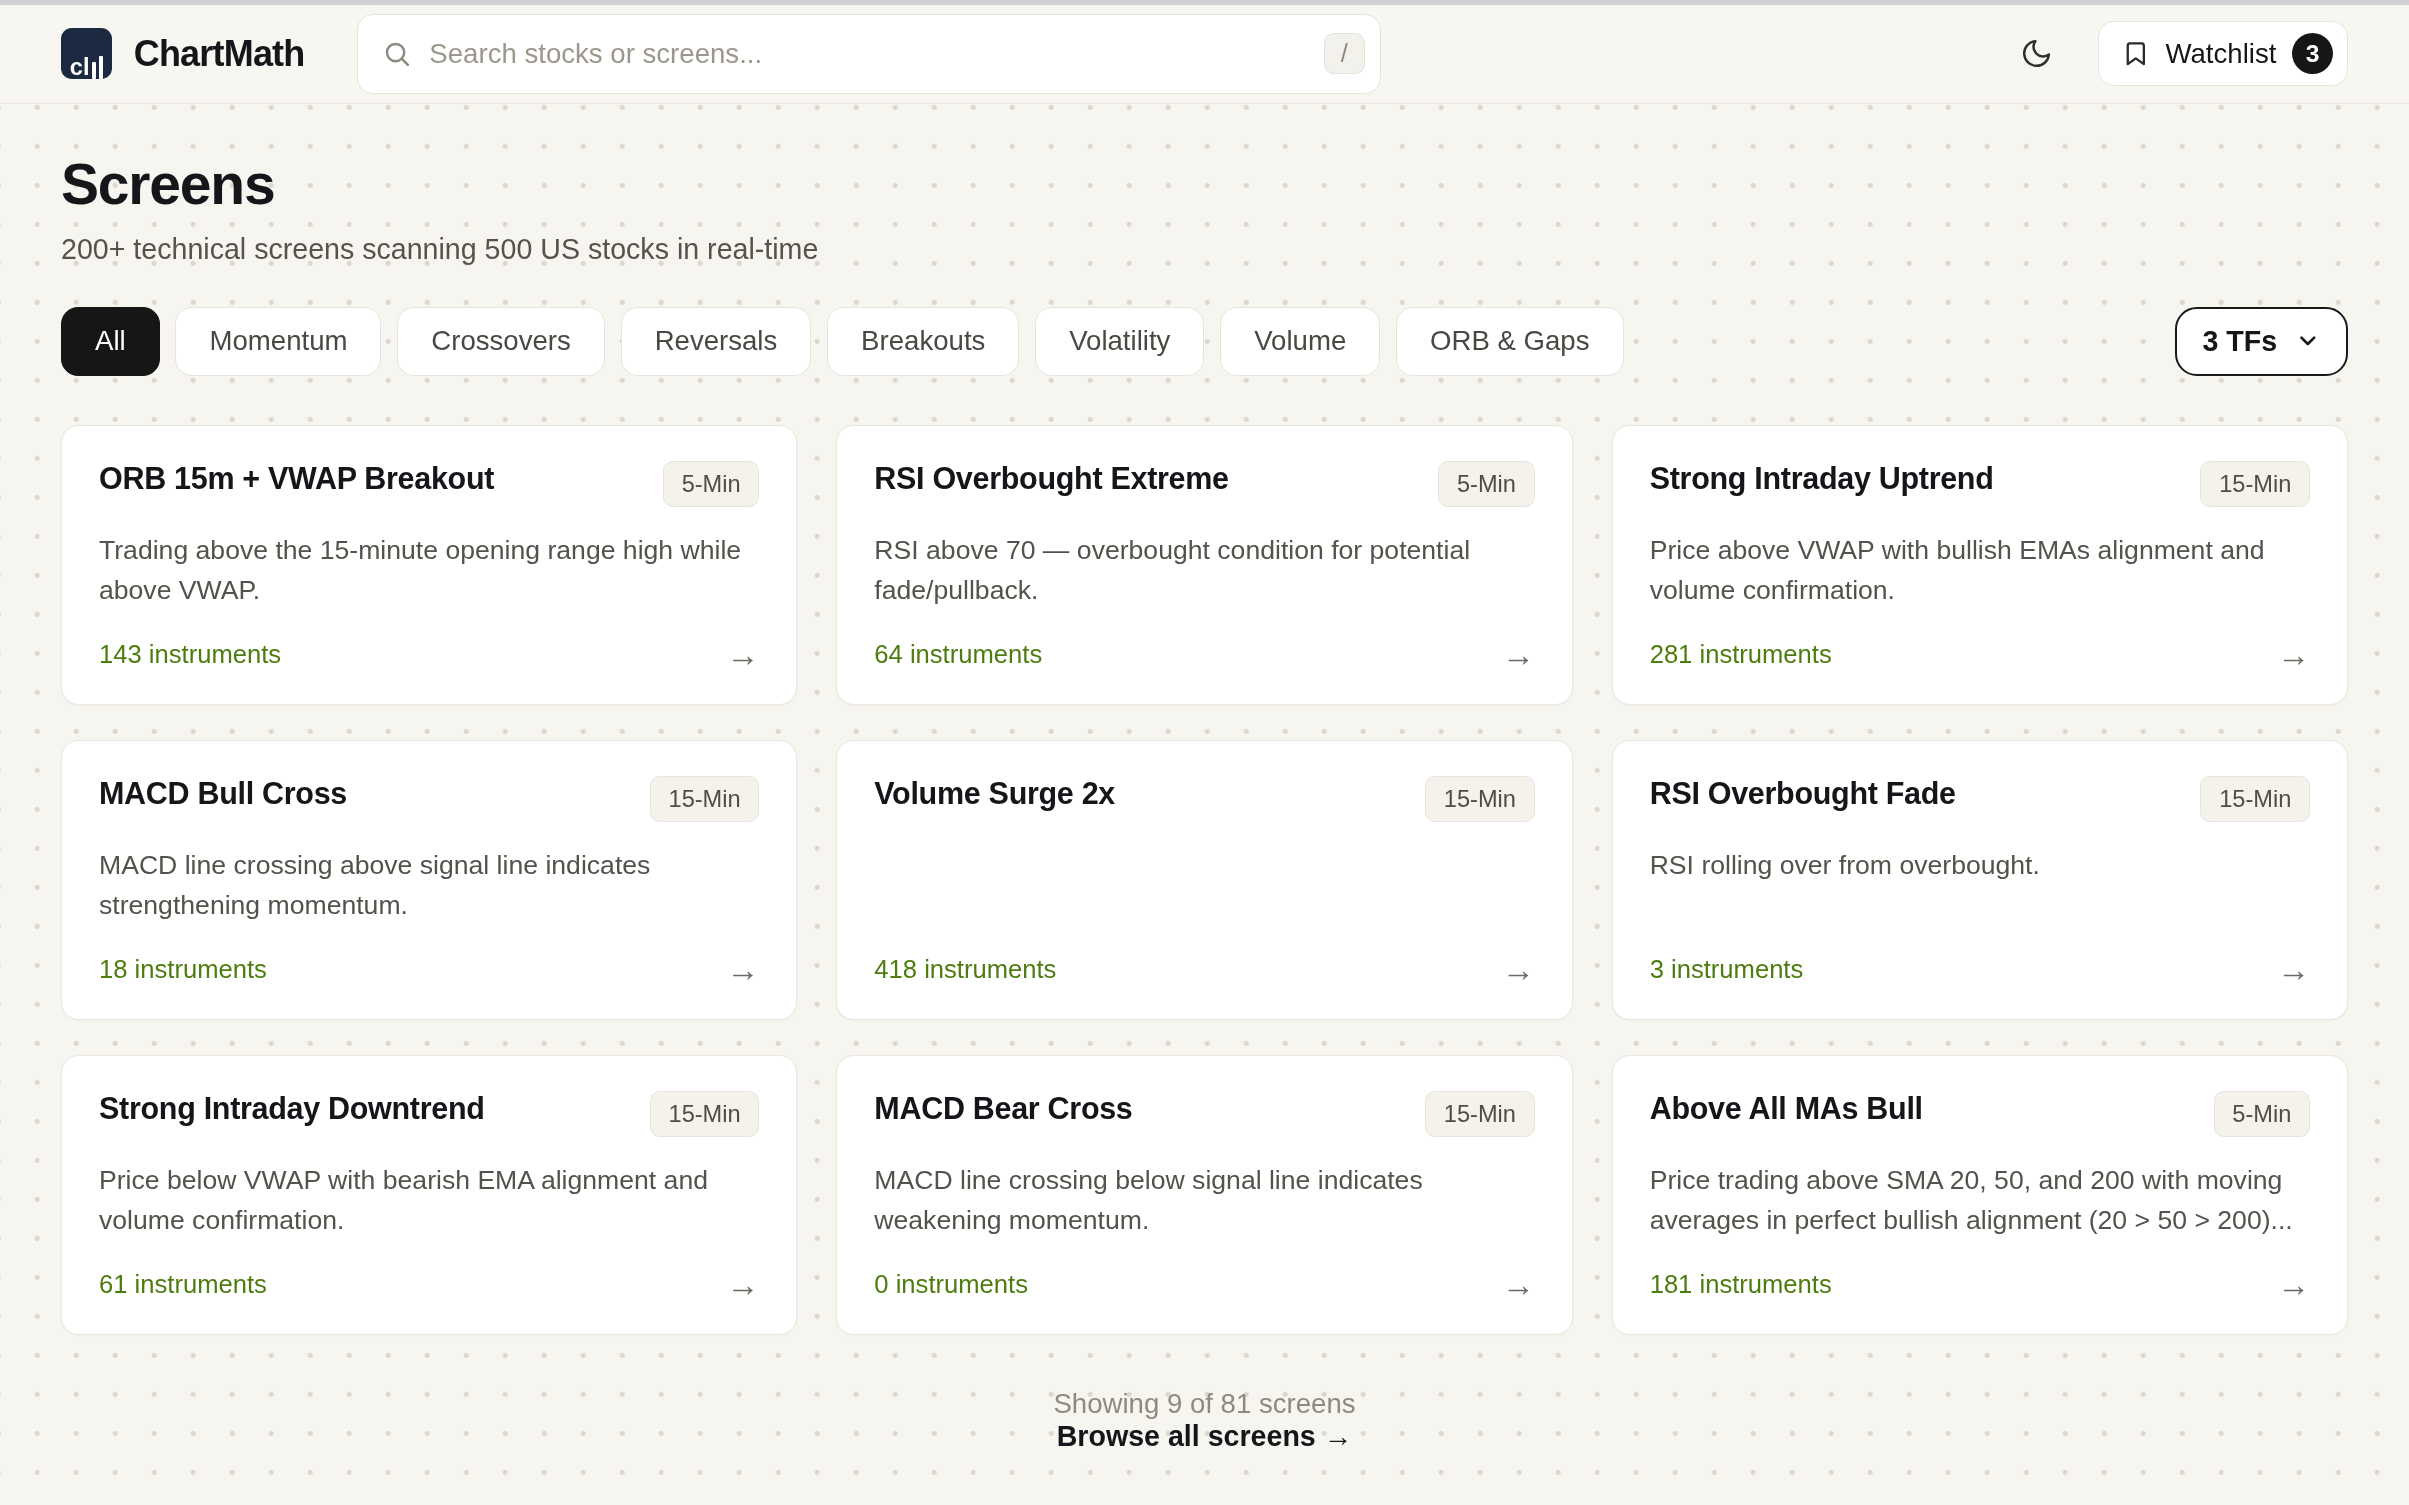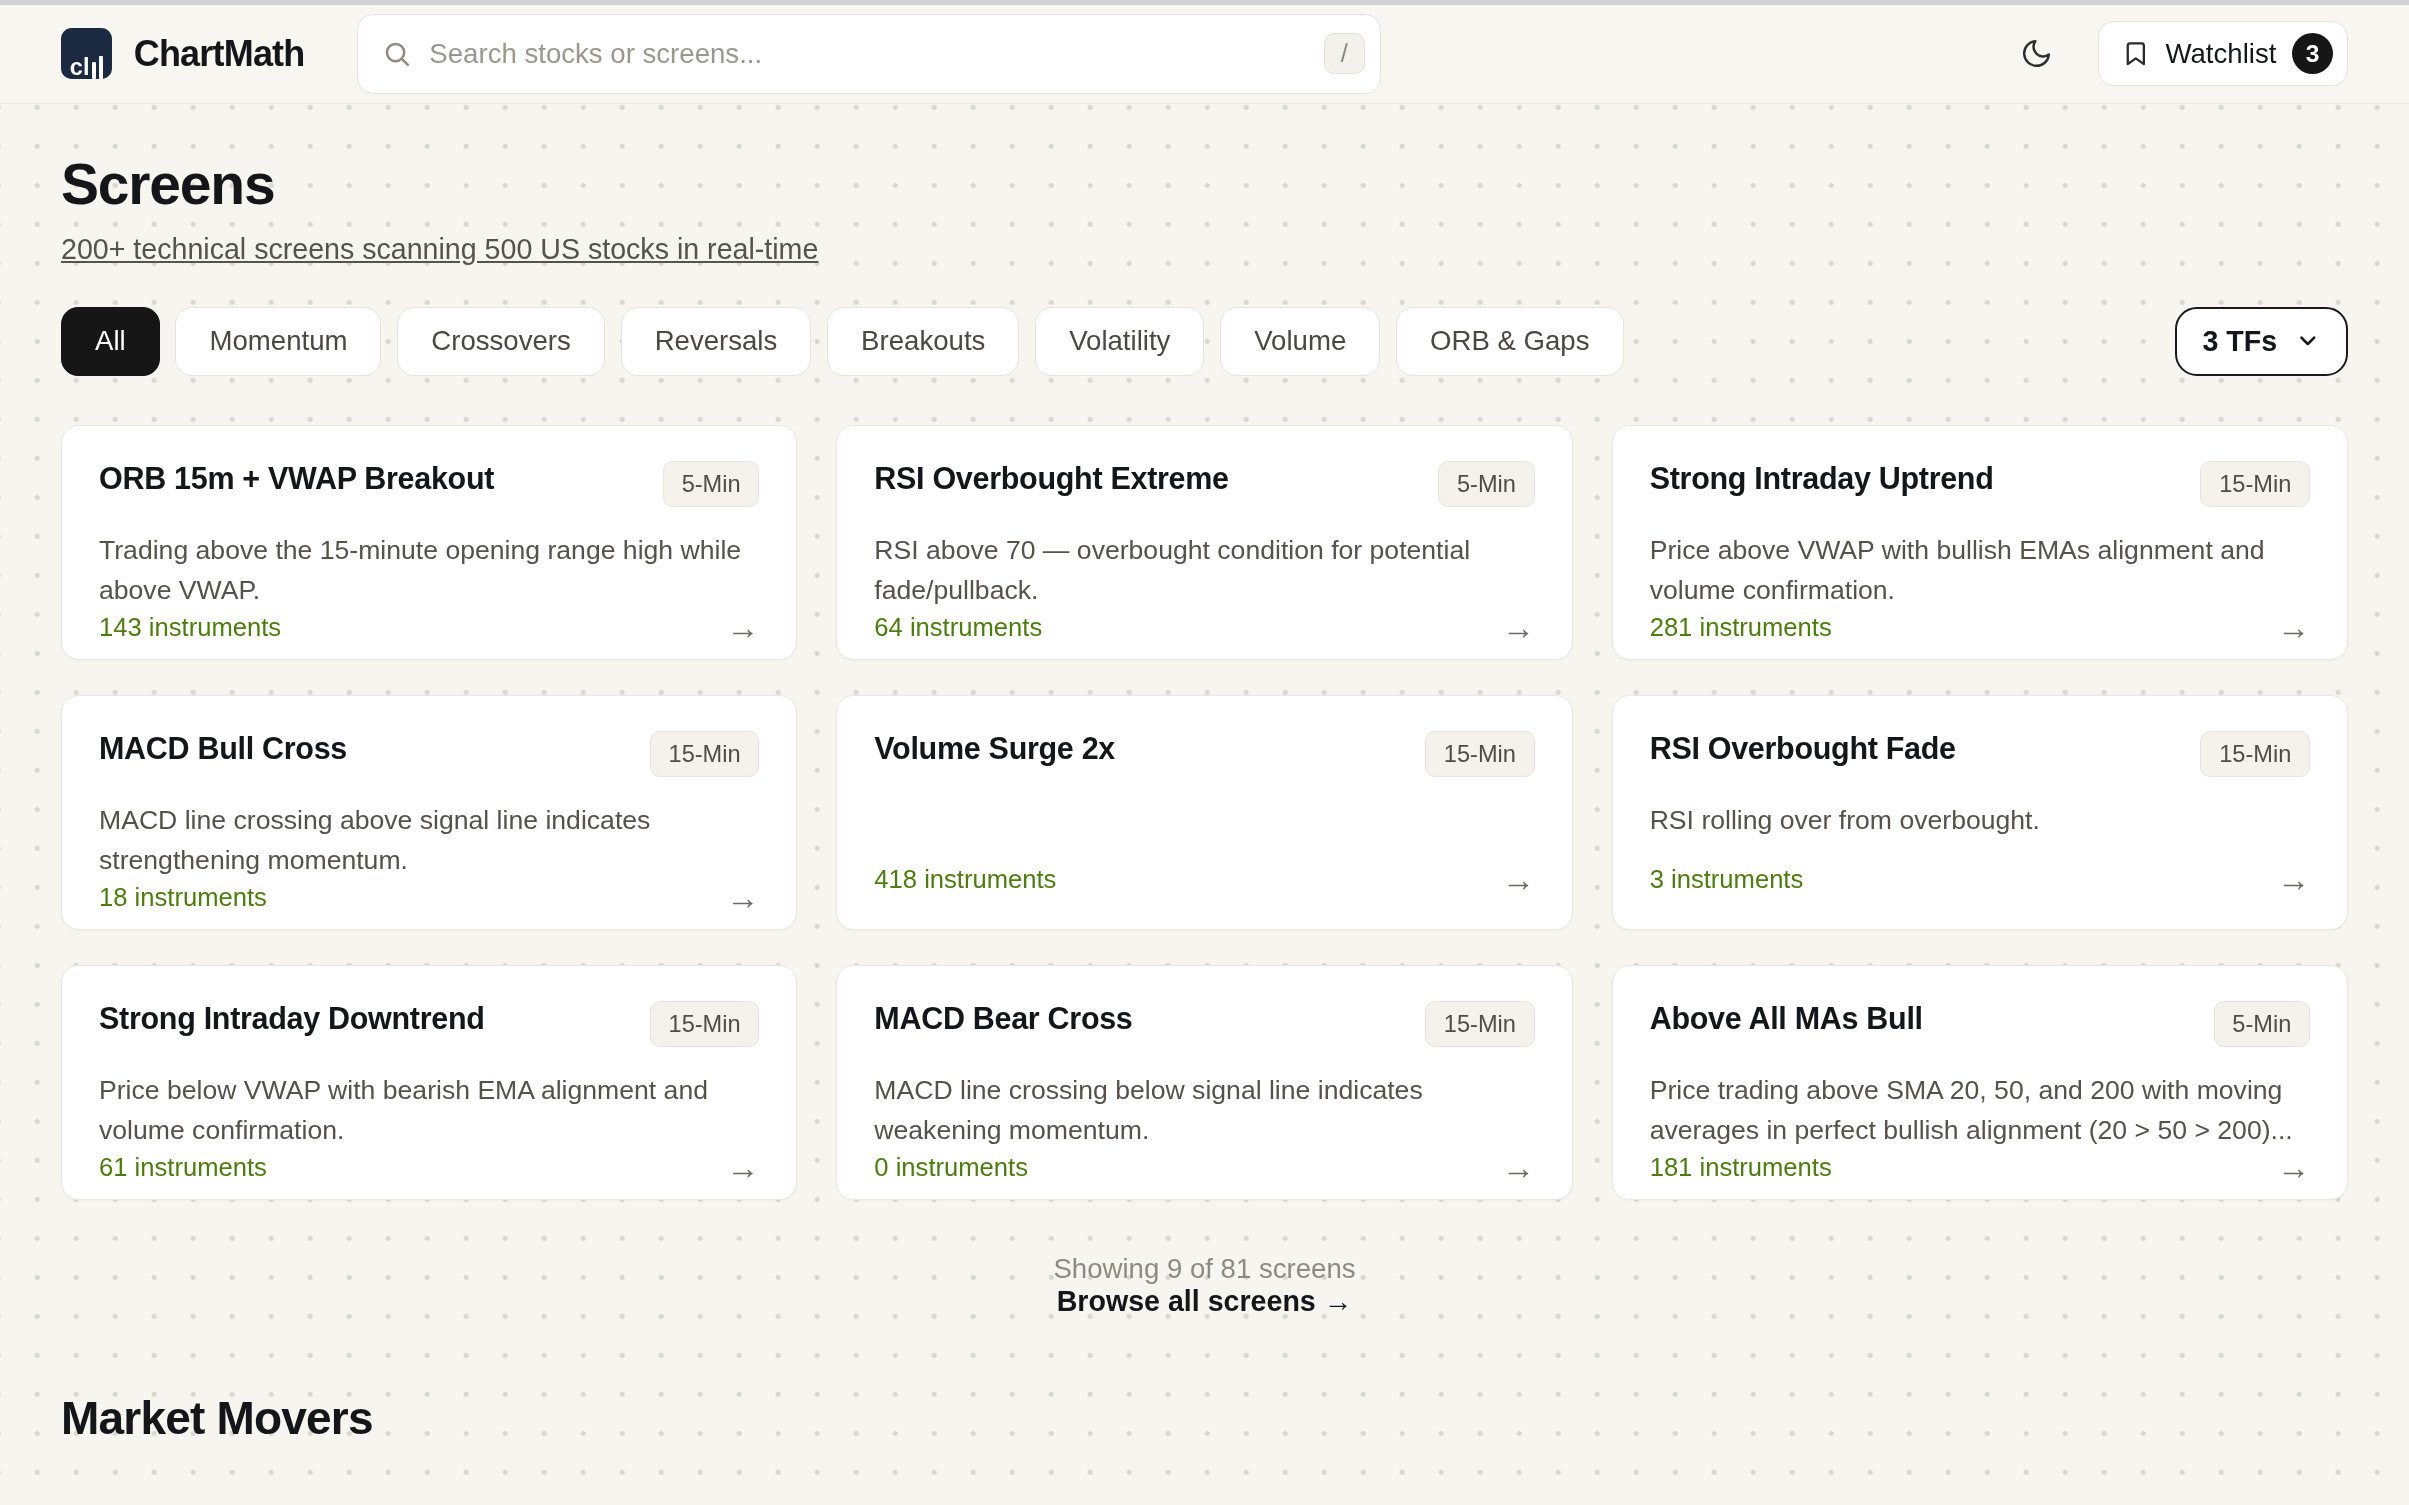--- a/index.html
+++ b/index.html
@@ -51,36 +51,36 @@
     display:flex; align-items:center; gap:15.8px; padding:0 13.8px 0 23.6px;
     font-family:inherit; font-size:27.6px; font-weight:500; color:#15161A; cursor:pointer;
   }
   .count-badge {
     width:41px; height:41px; border-radius:50%; background:#161616; color:#FFFFFF;
     font-size:24.6px; font-weight:600; display:flex; align-items:center; justify-content:center;
   }
   
   main { padding:0 61px; }
   h1 { margin-top:47px; font-size:57px; font-weight:700; letter-spacing:-1.2px; color:#15161A; }
-  .subtitle { margin-top:15.8px; font-size:28.6px; color:#56534D;text-decoration:underline; }
+  .subtitle { margin-top:15.8px; font-size:28.6px; color:#56534D; }
   .filters { margin-top:41px; display:flex; align-items:center; gap:15.8px; }
   .chip {
     height:69px; padding:0 33px; border-radius:17px; background:#FFFFFF;
     border:1px solid #E7E4DC; font-family:inherit; font-size:27.6px; color:#4A4843;
     display:flex; align-items:center; cursor:pointer; white-space:nowrap;
   }
   .chip.active { background:#161616; border-color:#161616; color:#FFFFFF; }
   .tf-btn {
     margin-left:auto; height:69px; padding:0 25.6px; border-radius:22px; background:#FFFFFF;
     border:2px solid #191919; font-family:inherit; font-size:28.6px; font-weight:600; color:#15161A;
     display:flex; align-items:center; gap:17.7px; cursor:pointer;
   }
   .grid { margin-top:49px; display:grid; grid-template-columns:repeat(3,1fr); gap:35px 39px; }
   .card {
-    height:235px; background:#FFFFFF; border:1px solid #EAE7DF; border-radius:17.7px;
+    height:280px; background:#FFFFFF; border:1px solid #EAE7DF; border-radius:17.7px;
     padding:35px 37px 33px; box-shadow:0 1px 3px rgba(20,20,20,0.03);
     display:flex; flex-direction:column; cursor:pointer;
   }
   .card-head { display:flex; justify-content:space-between; align-items:flex-start; gap:19.7px; }
   .card-title { font-size:30.5px; font-weight:700; letter-spacing:-0.3px; color:#15161A; }
   .tf-badge {
     flex:none; background:#F4F2EB; border:1px solid #E7E4DC; border-radius:9.9px;
     padding:8.9px 17.7px; font-size:23.6px; color:#4F4D48; white-space:nowrap;
   }
   .card-desc { margin-top:23.6px; font-size:26.6px; line-height:1.5; color:#55524C; padding-right:9.9px; }

